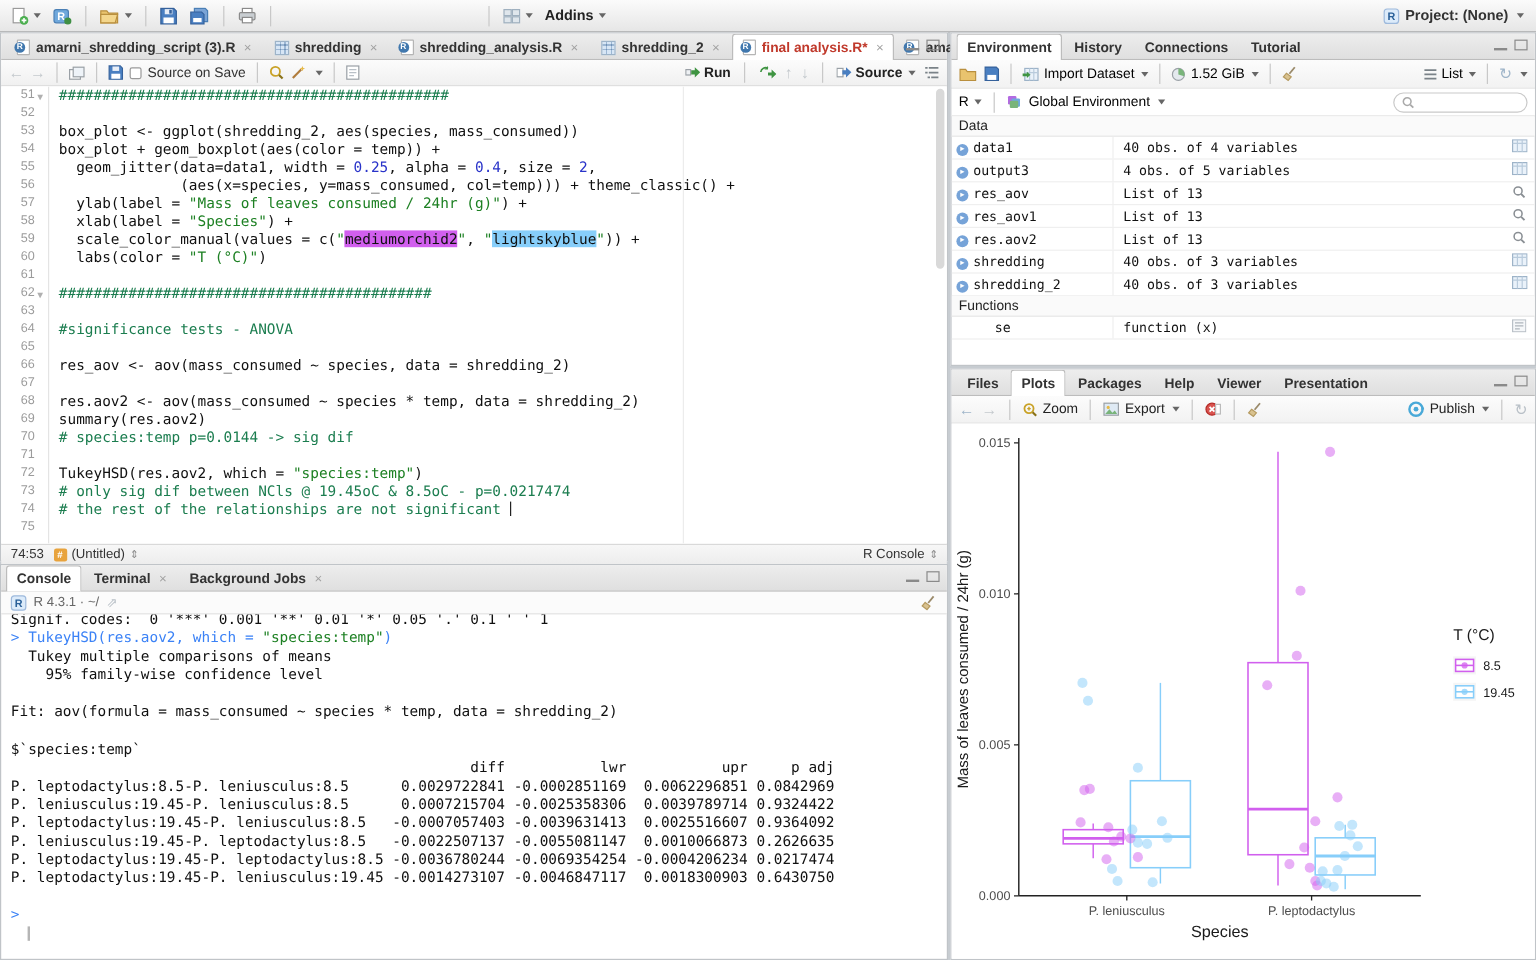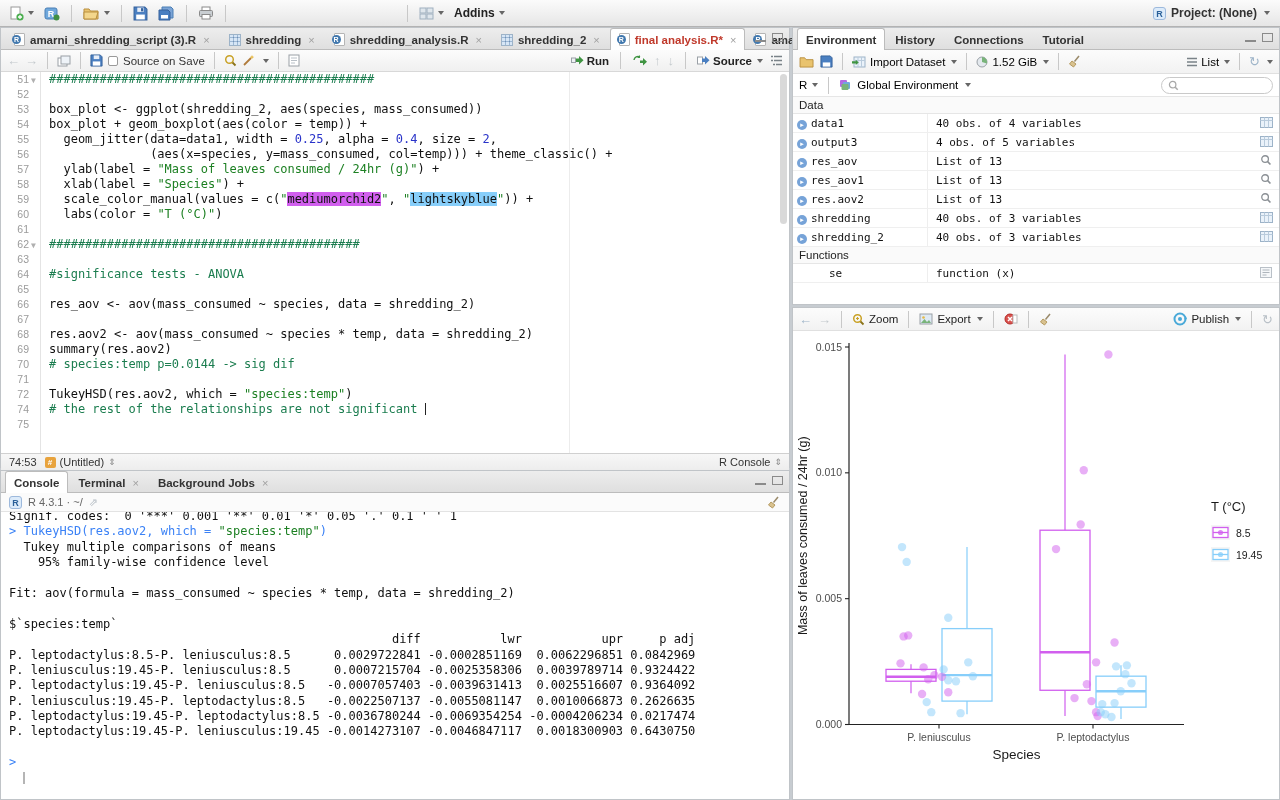--- a/index.html
+++ b/index.html
@@ -305,20 +305,21 @@
           <div class="codeline"><span class="lnum">63</span><span class="ctext"></span></div>
           <div class="codeline"><span class="lnum">64</span><span class="ctext"><span class="sg-c">#significance tests - ANOVA</span></span></div>
           <div class="codeline"><span class="lnum">65</span><span class="ctext"></span></div>
           <div class="codeline"><span class="lnum">66</span><span class="ctext"><span class="sg-t">res_aov &lt;- aov(mass_consumed ~ species, data = shredding_2)</span></span></div>
           <div class="codeline"><span class="lnum">67</span><span class="ctext"></span></div>
           <div class="codeline"><span class="lnum">68</span><span class="ctext"><span class="sg-t">res.aov2 &lt;- aov(mass_consumed ~ species * temp, data = shredding_2)</span></span></div>
           <div class="codeline"><span class="lnum">69</span><span class="ctext"><span class="sg-t">summary(res.aov2)</span></span></div>
           <div class="codeline"><span class="lnum">70</span><span class="ctext"><span class="sg-c"># species:temp p=0.0144 -&gt; sig dif</span></span></div>
           <div class="codeline"><span class="lnum">71</span><span class="ctext"></span></div>
           <div class="codeline"><span class="lnum">72</span><span class="ctext"><span class="sg-t">TukeyHSD(res.aov2, which = </span><span class="sg-s">"species:temp"</span><span class="sg-t">)</span></span></div>
+          <div class="codeline"><span class="lnum">73</span><span class="ctext"><span class="sg-c"># only sig dif between NCls @ 19.45oC &amp; 8.5oC - p=0.0217474</span></span></div>
           <div class="codeline"><span class="lnum">74</span><span class="ctext"><span class="sg-c"># the rest of the relationships are not significant </span><span class="cursor-bar"></span></span></div>
           <div class="codeline"><span class="lnum">75</span><span class="ctext"></span></div>
         </div>
       <div id="editor-scrollbar"></div>
     </div>
     <div class="src-status">
       <span>74:53</span>
       <span style="display:flex;align-items:center;gap:4px">
         <span class="chunk-ic">#</span>
         <span>(Untitled)</span>
@@ -521,20 +522,44 @@
           <span class="val">function (x)</span>
           <span class="ricon"><svg width="12" height="11" viewBox="0 0 12 11">
               <rect x="0.5" y="0.5" width="11" height="10" fill="#f5f7f9" stroke="#b9c0c7"></rect>
               <path d="M2.5 3h7M2.5 5.5h7M2.5 8h4" stroke="#aeb5bc"></path>
             </svg></span>
         </div>
       </div>
   </section>
 
   <section id="plots-pane" class="pane">
+    <div class="tabbar" id="plots-tabs">
+        <div class="tab">
+          <span class="lbl">Files</span>
+        </div>
+        <div class="tab active">
+          <span class="lbl">Plots</span>
+        </div>
+        <div class="tab">
+          <span class="lbl">Packages</span>
+        </div>
+        <div class="tab">
+          <span class="lbl">Help</span>
+        </div>
+        <div class="tab">
+          <span class="lbl">Viewer</span>
+        </div>
+        <div class="tab">
+          <span class="lbl">Presentation</span>
+        </div>
+        <span class="winctl">
+          <span class="ic-min"></span>
+          <span class="ic-max"></span>
+        </span>
+      </div>
     <div class="plots-toolbar">
       <span class="ghost-arrow" style="color:#9fb5c9">←</span>
       <span class="ghost-arrow" style="color:#c4c9cd">→</span>
       <span class="tb-sep"></span>
       <span style="display:flex;align-items:center;gap:4px">
         <svg class="icon-svg" width="13" height="13" viewBox="0 0 13 13">
             <circle cx="5.5" cy="5.5" r="3.8" fill="none" stroke="#c9a227" stroke-width="1.5"></circle>
             <path d="M4 5.5h3M5.5 4v3" stroke="#c9a227" stroke-width="1.2"></path>
             <path d="M8.5 8.5l3 3" stroke="#8a7218" stroke-width="1.8"></path>
           </svg>

